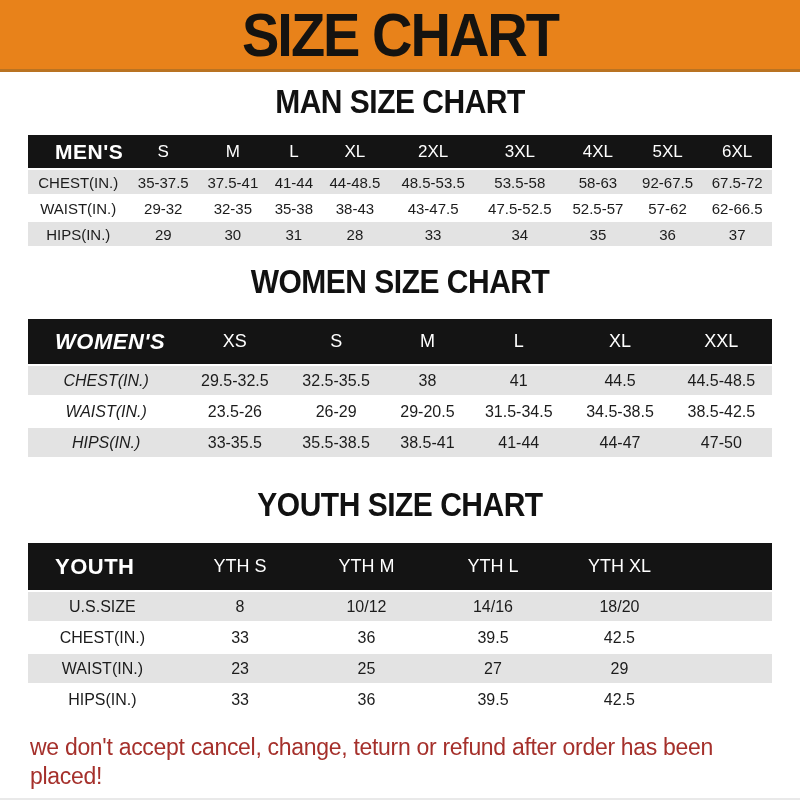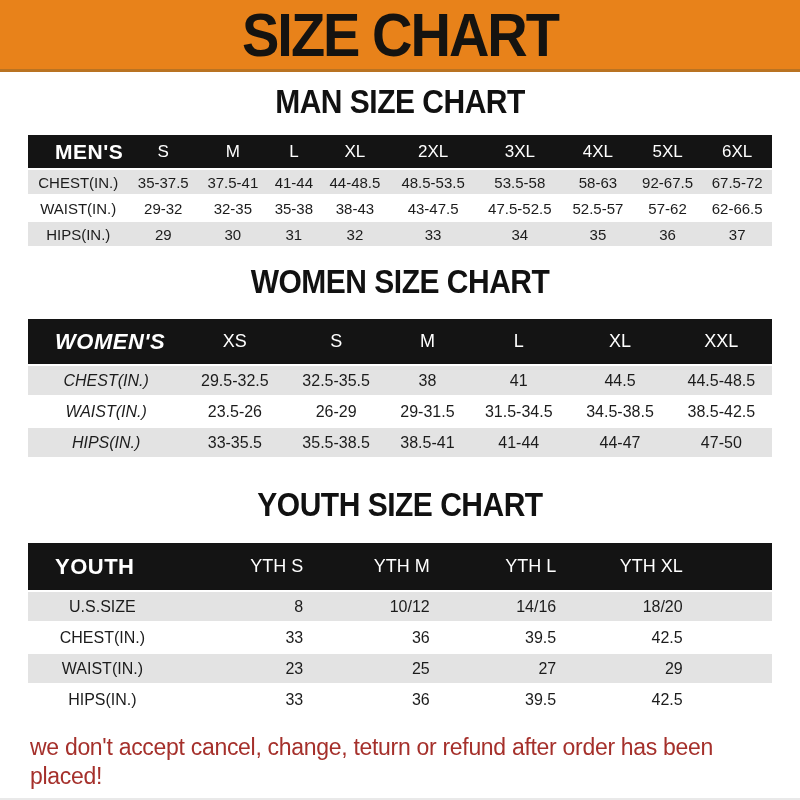--- a/index.html
+++ b/index.html
@@ -85,21 +85,21 @@
   .table-women thead th { height: 45px; font-size: 18px; }
   .table-women thead th.lbl { font-size: 22px; }
   .table-women tbody td { height: 29px; font-size: 16px; }
   .table-women .lbl { width: 21%; font-style: italic; }
 
   .table-youth { margin-top: 19px; table-layout: fixed; }
   .table-youth thead th { height: 47px; font-size: 18px; }
   .table-youth thead th.lbl { font-size: 22px; margin-left: 20px; }
   .table-youth tbody td { height: 29px; font-size: 16px; }
   .table-youth .lbl { width: 20%; }
-  .table-youth .datacol { width: 17%; text-align: right; }
+  .table-youth .datacol { width: 17%; }
   .table-youth .filler { width: 12%; }
 
   
   .notice {
     margin: 17px 28px 0 30px;
     color: var(--notice-color, #a5302b);
     font-size: 23px;
     line-height: 29px;
     letter-spacing: -0.3px;
   }
@@ -152,21 +152,21 @@
         <td class="datacol">47.5-52.5</td>
         <td class="datacol">52.5-57</td>
         <td class="datacol">57-62</td>
         <td class="datacol">62-66.5</td>
       </tr>
       <tr class="shade">
         <td class="lbl">HIPS(IN.)</td>
         <td class="datacol">29</td>
         <td class="datacol">30</td>
         <td class="datacol">31</td>
-        <td class="datacol">32</td>
+        <td class="datacol">28</td>
         <td class="datacol">33</td>
         <td class="datacol">34</td>
         <td class="datacol">35</td>
         <td class="datacol">36</td>
         <td class="datacol">37</td>
       </tr>
     </tbody>
 </table>
 
 <div class="section-heading h-women">
@@ -191,21 +191,21 @@
         <td class="datacol">32.5-35.5</td>
         <td class="datacol">38</td>
         <td class="datacol">41</td>
         <td class="datacol">44.5</td>
         <td class="datacol">44.5-48.5</td>
       </tr>
       <tr class="plain">
         <td class="lbl">WAIST(IN.)</td>
         <td class="datacol">23.5-26</td>
         <td class="datacol">26-29</td>
-        <td class="datacol">29-31.5</td>
+        <td class="datacol">29-20.5</td>
         <td class="datacol">31.5-34.5</td>
         <td class="datacol">34.5-38.5</td>
         <td class="datacol">38.5-42.5</td>
       </tr>
       <tr class="shade">
         <td class="lbl">HIPS(IN.)</td>
         <td class="datacol">33-35.5</td>
         <td class="datacol">35.5-38.5</td>
         <td class="datacol">38.5-41</td>
         <td class="datacol">41-44</td>

